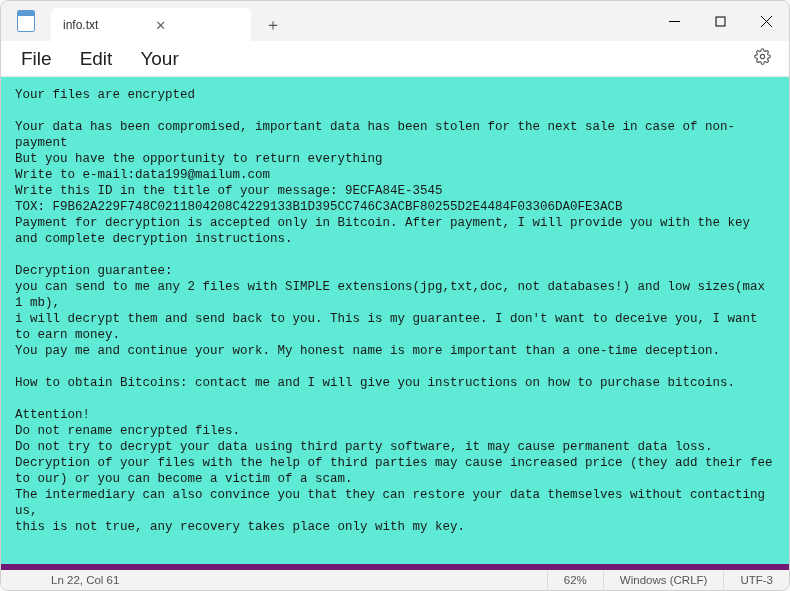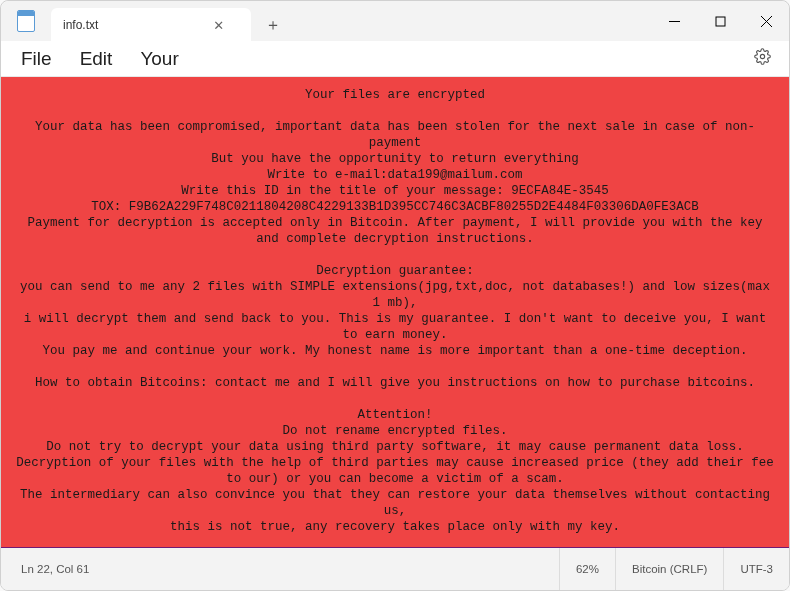--- a/index.html
+++ b/index.html
@@ -51,21 +51,21 @@
       align-items: flex-end;
     }
     .tab {
       height: 34px;
       background: #fff;
       border-top-left-radius: 6px;
       border-top-right-radius: 6px;
       padding: 0 12px;
       display: flex;
       align-items: center;
-      gap: 112px;
+      gap: 54px;
       font-size: 12px;
       color: #333;
       min-width: 200px;
       position: relative;
       top: 1px;
     }
     .tab-close {
       font-size: 13px;
       color: #666;
       cursor: pointer;
@@ -111,39 +111,39 @@
       border-radius: 4px;
     }
     .menubar-spacer { flex: 1; }
     .settings-icon {
       padding: 6px 10px;
       cursor: pointer;
       color: #555;
     }
     .content {
       flex: 1;
-      background: #ef4444;
+      background: #5eead4;
       padding: 10px 14px;
       font-family: Consolas, "Courier New", monospace;
       font-size: 12.5px;
       line-height: 16px;
       color: #1a1a1a;
       white-space: pre-wrap;
       word-wrap: break-word;
       overflow: auto;
-      text-align: center;
     }
     .statusbar {
-      height: 43px;
+      height: 26px;
       background: #f3f3f3;
-      border-top: 1px solid #701a75;
+      border-top: 6px solid #701a75;
       display: flex;
       align-items: center;
       font-size: 11.5px;
       color: #555;
+      padding-left: 30px;
     }
     .status-cell {
       padding: 0 16px;
       border-left: 1px solid #dcdcdc;
       height: 100%;
       display: flex;
       align-items: center;
     }
     .status-cell.first { border-left: none; flex: 0 0 auto; padding-left: 20px; }
     .status-spacer { flex: 1; }
@@ -215,15 +215,15 @@
 Do not rename encrypted files.
 Do not try to decrypt your data using third party software, it may cause permanent data loss.
 Decryption of your files with the help of third parties may cause increased price (they add their fee to our) or you can become a victim of a scam.
 The intermediary can also convince you that they can restore your data themselves without contacting us,
 this is not true, any recovery takes place only with my key.</div>
 
 <div class="statusbar">
   <div class="status-cell first">Ln 22, Col 61</div>
   <div class="status-spacer"></div>
   <div class="status-cell">62%</div>
-  <div class="status-cell">Bitcoin (CRLF)</div>
+  <div class="status-cell">Windows (CRLF)</div>
   <div class="status-cell">UTF-3</div>
 </div>
 
 </body></html>

